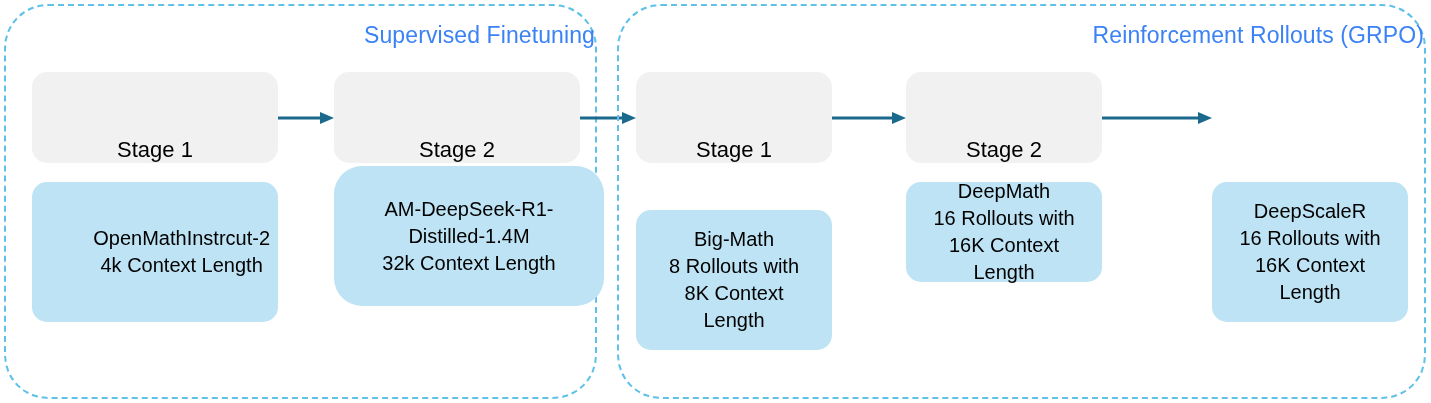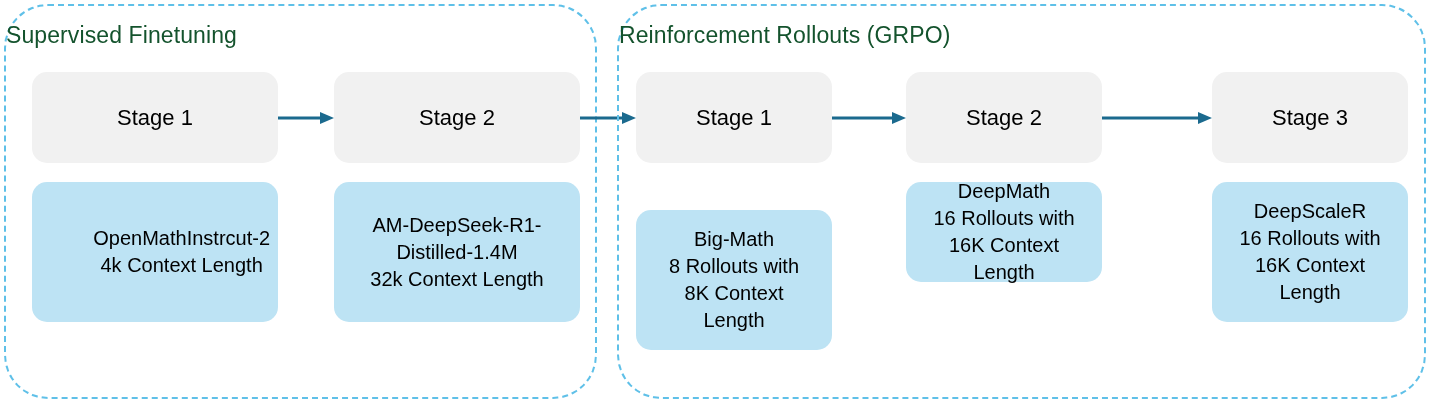--- a/index.html
+++ b/index.html
@@ -35,32 +35,32 @@
     left: 617px;
     top: 4px;
     width: 809px;
     height: 395px;
   }
   .panel-title {
     position: absolute;
     top: 14px;
     left: 0;
     width: 100%;
-    text-align: left;
+    text-align: right;
     font-size: 23px;
     line-height: 30px;
-    color: #14532d;
+    color: #3b82f6;
     letter-spacing: 0.1px;
   }
   .stage-box {
     position: absolute;
     background: #F1F1F1;
     border-radius: 15px;
     display: flex;
-    align-items: center;
+    align-items: flex-end;
     justify-content: center;
     font-size: 22px;
     color: #000000;
     box-sizing: border-box;
   }
   .data-box {
     position: absolute;
     background: #BDE3F4;
     border-radius: 15px;
     display: flex;
@@ -96,21 +96,21 @@
 
   <div class="data-box" style="left:32px; top:182px; width:246px; height:140px;justify-content:flex-end;">
     <span>OpenMathInstrcut-2
 4k Context Length</span>
   </div>
 
   <div class="stage-box" style="left:334px; top:72px; width:246px; height:91px;">
     <span>Stage 2</span>
   </div>
 
-  <div class="data-box" style="left:334px; top:182px; width:246px; height:140px;">
+  <div class="data-box" style="left:334px; top:166px; width:270px; height:140px;border-radius:28px;">
     <span>AM-DeepSeek-R1-
 Distilled-1.4M
 32k Context Length</span>
   </div>
 
   <div class="arrow" style="left:278px; top:108px; width:56px;">
     <svg width="56" height="20" viewBox="0 0 56 20" aria-hidden="true">
       <line x1="0" y1="10" x2="44" y2="10" stroke="#1B6A8E" stroke-width="3"></line>
       <polygon points="42,4 56,10 42,16" fill="#1B6A8E"></polygon>
     </svg>
@@ -142,23 +142,20 @@
     <span>Stage 2</span>
   </div>
 
   <div class="data-box" style="left:906px; top:182px; width:196px; height:100px;">
     <span>DeepMath
 16 Rollouts with
 16K Context
 Length</span>
   </div>
 
-  <div class="stage-box" style="left:1212px; top:72px; width:196px; height:91px;">
-    <span>Stage 3</span>
-  </div>
 
   <div class="data-box" style="left:1212px; top:182px; width:196px; height:140px;">
     <span>DeepScaleR
 16 Rollouts with
 16K Context
 Length</span>
   </div>
 
   <div class="arrow" style="left:832px; top:108px; width:74px;">
     <svg width="74" height="20" viewBox="0 0 74 20" aria-hidden="true">

